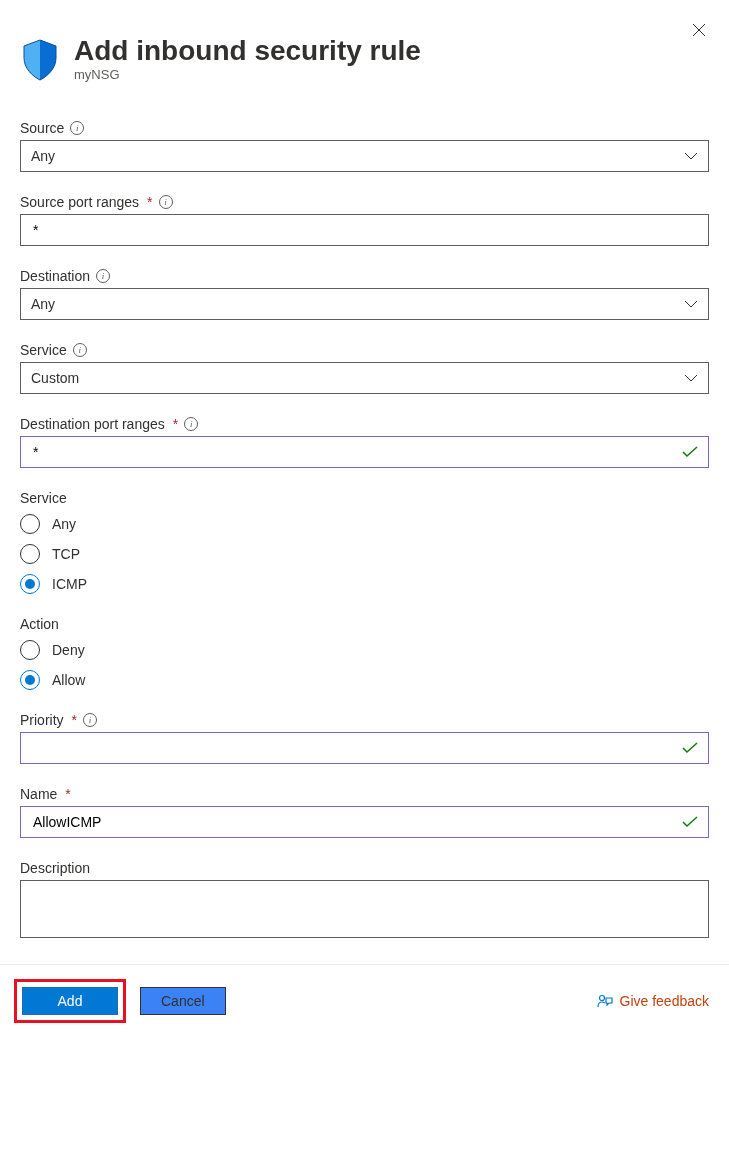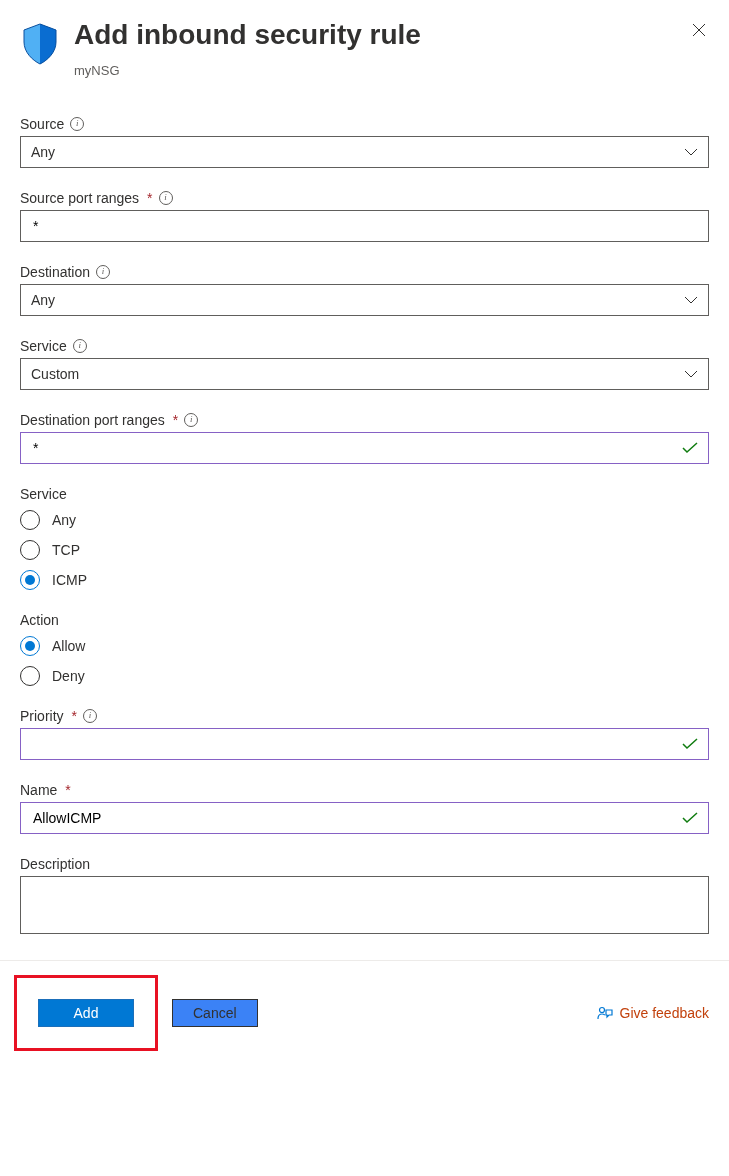--- a/index.html
+++ b/index.html
@@ -3,26 +3,26 @@
 <meta charset="utf-8">
 <style>
   * { box-sizing: border-box; }
   html, body {
     margin: 0; padding: 0;
     font-family: "Segoe UI", -apple-system, BlinkMacSystemFont, sans-serif;
     color: #323130;
     background: #fff;
     width: 729px;
   }
-  .panel { padding: 20px 20px 0 20px; position: relative; }
+  .panel { padding: 36px 20px 0 20px; position: relative; }
   .header { display: flex; align-items: flex-start; gap: 14px; }
   .shield-icon { width: 40px; height: 44px; flex-shrink: 0; margin-top: 2px; }
   .title-block { flex: 1; }
   .title { font-size: 28px; font-weight: 600; margin: 0; line-height: 1.1; }
-  .subtitle { font-size: 13px; color: #605e5c; margin-top: 12px; }
+  .subtitle { font-size: 13px; color: #605e5c; margin-top: 0; }
   .close-btn {
     position: absolute; top: 20px; right: 20px;
     width: 20px; height: 20px; cursor: pointer;
     background: none; border: none; padding: 0;
     display: flex; align-items: center; justify-content: center;
   }
   .form { margin-top: 38px; }
   .field { margin-bottom: 22px; }
   .label-row { display: flex; align-items: center; gap: 6px; margin-bottom: 4px; font-size: 14px; }
   .req { color: #a4262c; margin-left: 2px; }
@@ -74,21 +74,21 @@
   .radio-label { font-size: 14px; }
   .footer {
     border-top: 1px solid #edebe9;
     margin-top: 20px;
     padding: 14px 20px 14px 14px;
     display: flex; align-items: center; justify-content: space-between;
   }
   .footer-left { display: flex; gap: 14px; align-items: center; }
   .highlight-box {
     border: 3px solid #e81123;
-    padding: 21px;
+    padding: 5px;
   }
   .btn-primary {
     background: #0078d4; color: #fff; border: 1px solid #1b6fba;
     padding: 5px 28px; font-size: 14px; font-family: inherit; cursor: pointer;
     min-width: 96px;
   }
   .btn-secondary {
     background: #3b82f6; color: #323130; border: 1px solid #323130;
     padding: 5px 20px; font-size: 14px; font-family: inherit; cursor: pointer;
   }
@@ -206,28 +206,28 @@
         </div>
       </div>
     </div>
 
     <div class="field">
       <div class="label-row">
         <span>Action</span>
       </div>
       <div class="radios">
         <div class="radio-item">
+          <span class="radio-circle"></span>
+          <span class="radio-label">Deny</span>
+        </div>
+        <div class="radio-item">
           <span class="radio-circle selected">
               <span class="radio-dot"></span>
             </span>
           <span class="radio-label">Allow</span>
-        </div>
-        <div class="radio-item">
-          <span class="radio-circle"></span>
-          <span class="radio-label">Deny</span>
         </div>
       </div>
     </div>
 
     <div class="field">
       <div class="label-row">
         <span>Priority</span>
         <span class="req">*</span>
         <span class="info-icon">i</span>
       </div>

